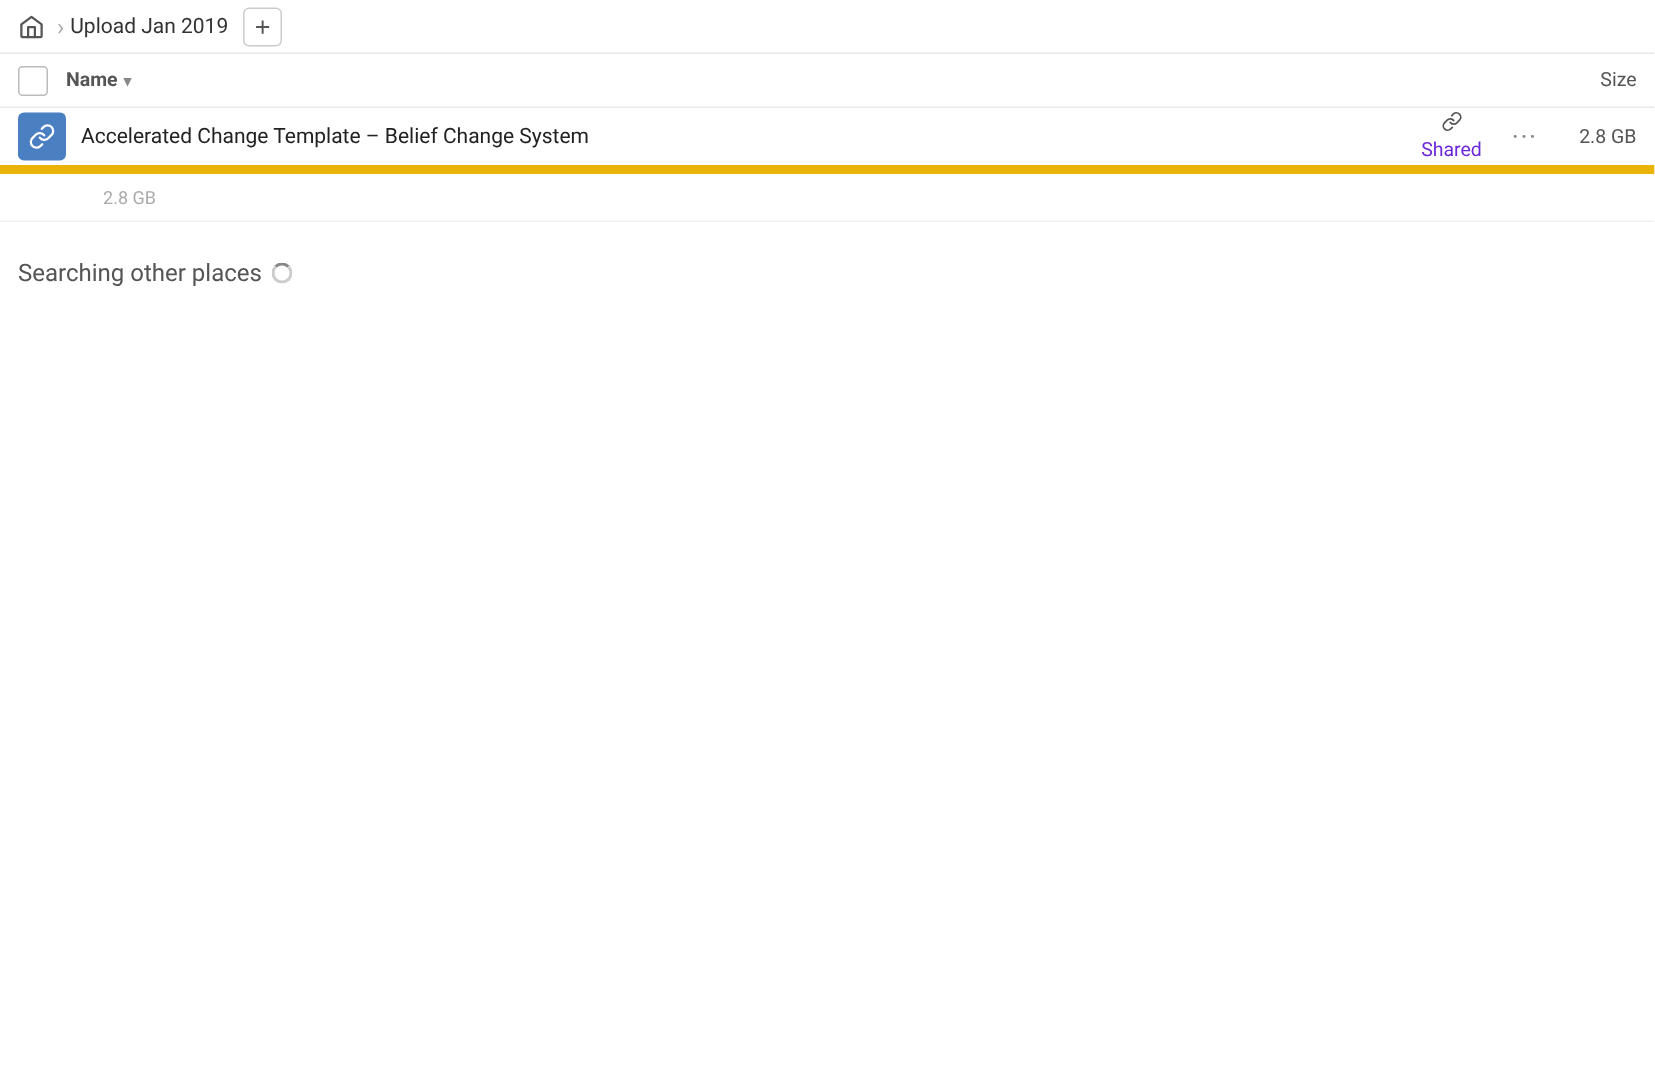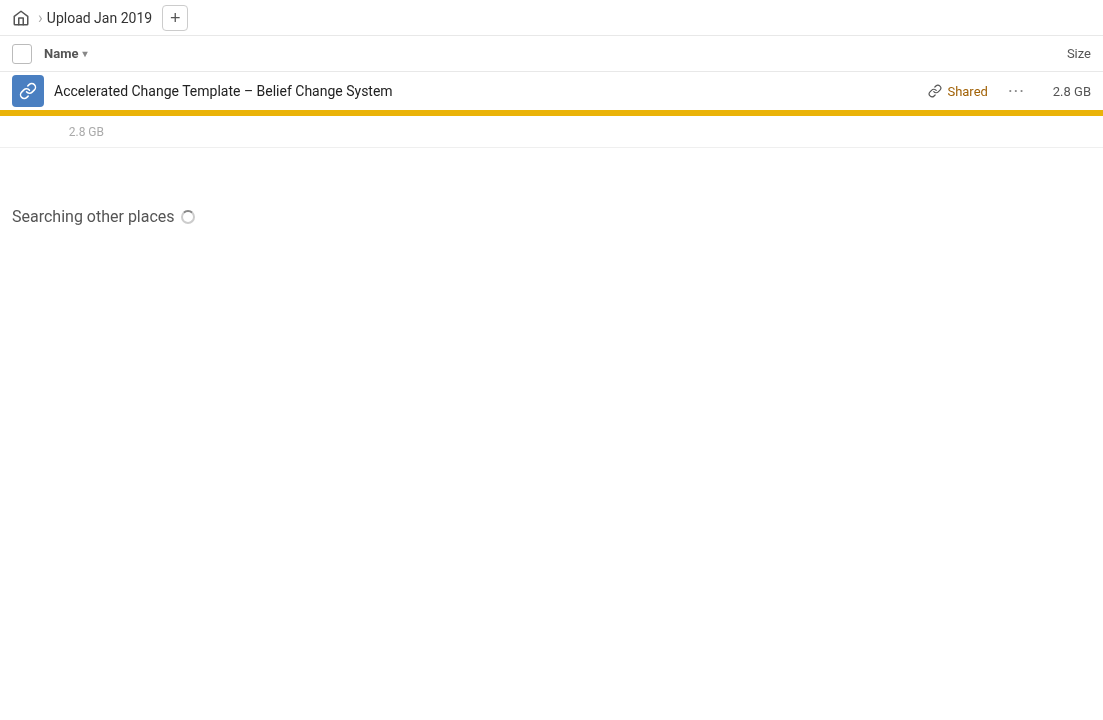--- a/index.html
+++ b/index.html
@@ -137,24 +137,25 @@
       color: #222;
       flex: 1;
       white-space: nowrap;
       overflow: hidden;
       text-overflow: ellipsis;
     }
 
     .file-shared {
       display: flex;
       align-items: center;
-      color: #a16207;
+      color: #6d28d9;
       font-size: 13px;
       margin-right: 20px;
       gap: 5px;
+      flex-direction: column;
     }
 
     .file-more {
       color: #888;
       font-size: 18px;
       margin-right: 16px;
       cursor: pointer;
       letter-spacing: 1px;
     }
 
@@ -192,21 +193,20 @@
     .searching-section {
       padding: 24px 12px 0 12px;
     }
 
     .searching-label {
       font-size: 16px;
       color: #555;
       display: flex;
       align-items: center;
       gap: 6px;
-      margin-top: 35px;
     }
 
     .searching-spinner {
       display: inline-block;
       width: 14px;
       height: 14px;
       border: 2px solid #ccc;
       border-top-color: #888;
       border-radius: 50%;
       animation: spin 0.8s linear infinite;

